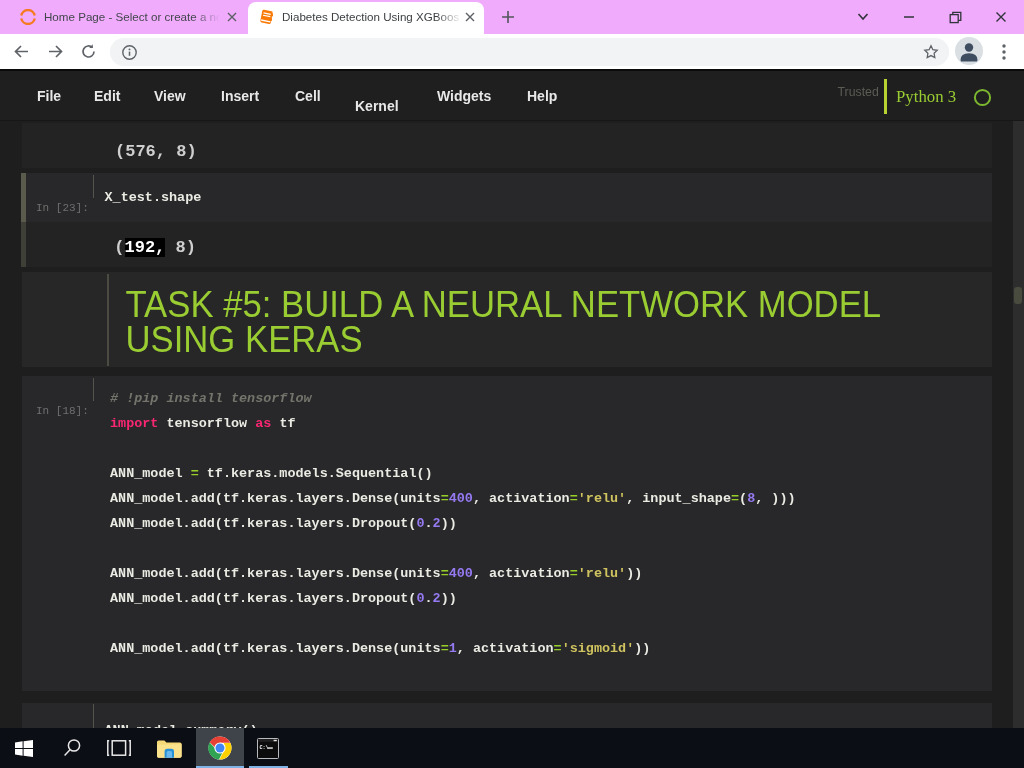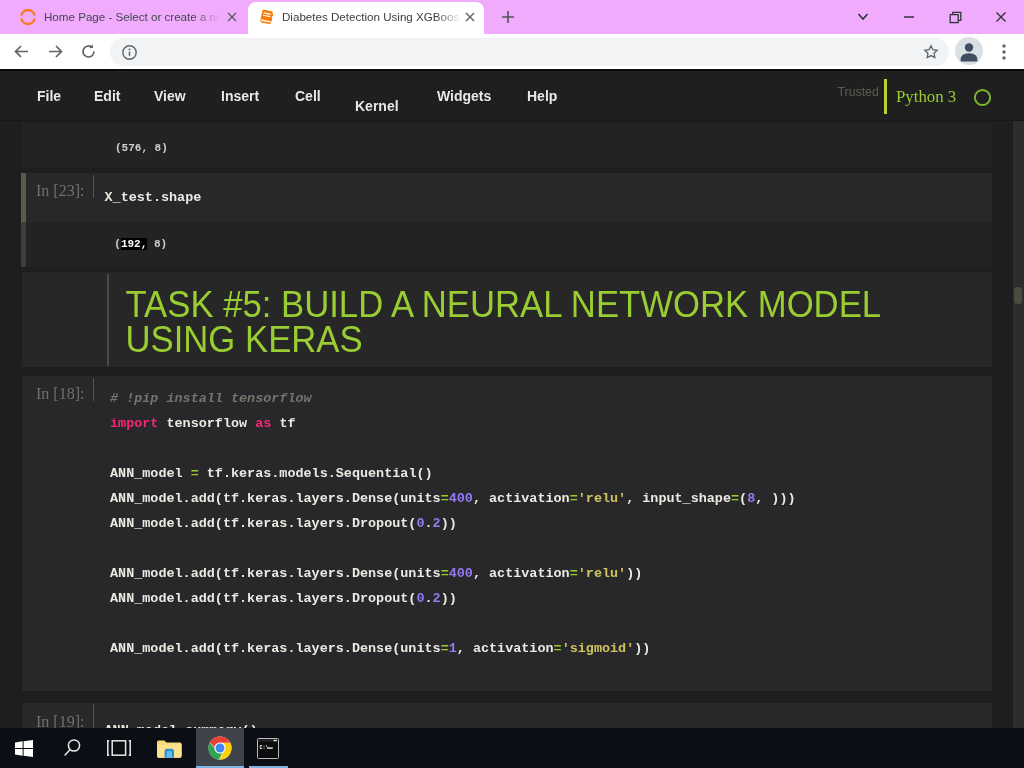--- a/index.html
+++ b/index.html
@@ -21,22 +21,22 @@
 
 
 #menubar { left:0; top:69px; width:1024px; height:52px; background:#1f1f20; border-top:2.5px solid #0b0b0b; border-bottom:1px solid #171718; }
 .mi { top:16.5px; font-size:14px; color:#e8e8e8;font-weight:bold; }
 
 
 #nb { left:0; top:121px; width:1024px; height:607px; background:#1e1e1f; overflow:hidden; }
 .cell { position:absolute; left:22px; width:970px; background:#232324; }
 .code { font-family:"Liberation Mono", monospace; font-size:13.45px; font-weight:bold;
   color:#ebebe4; line-height:25px; white-space:pre; }
-.out  { font-family:"Liberation Mono", monospace; font-size:11px; font-weight:bold; color:#cfcfcf; white-space:pre; }
-.prompt { font-family:Liberation Serif, serif; font-size:16px; color:#6f6f6f; white-space:pre; }
+.out  { font-family:"Liberation Mono", monospace; font-size:17px; font-weight:bold; color:#cfcfcf; white-space:pre; }
+.prompt { font-family:Liberation Mono, monospace; font-size:11px; color:#6f6f6f; white-space:pre;margin-top:20px; }
 .kw { color:#f92672; }
 .op { color:#98ce2a; }
 .num { color:#9579f0; }
 .str { color:#cfc35f; }
 .cm { color:#74746c; font-style:italic; }
 .vline { position:absolute; width:1.5px; background:#555550; }
 
 
 #taskbar { left:0; top:728px; width:1024px; height:40px; background:#0c0e15; }
 </style>

